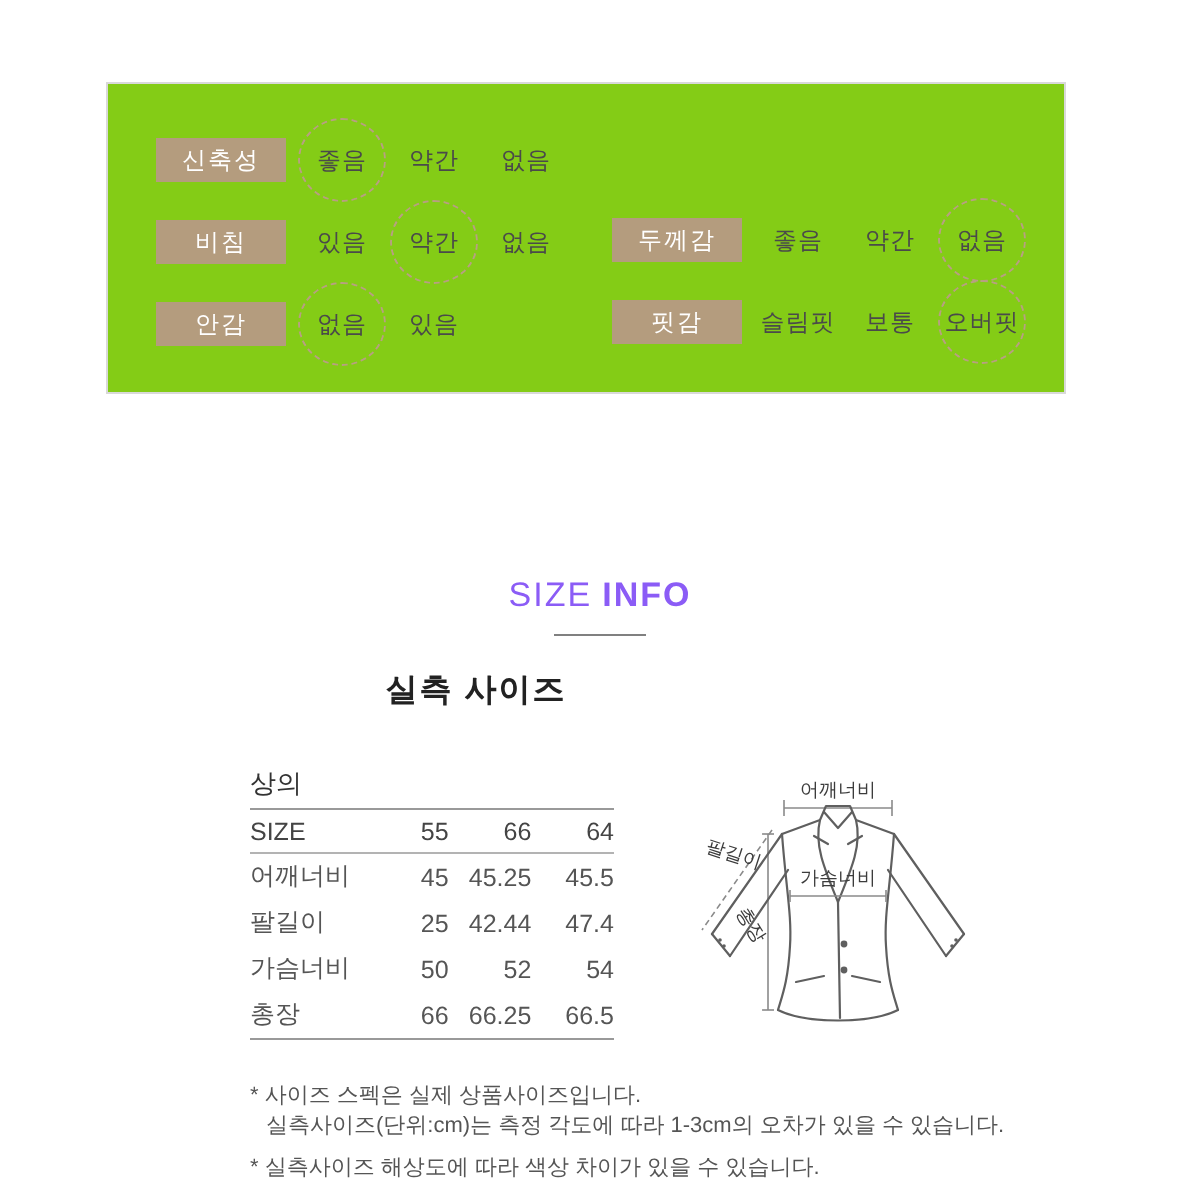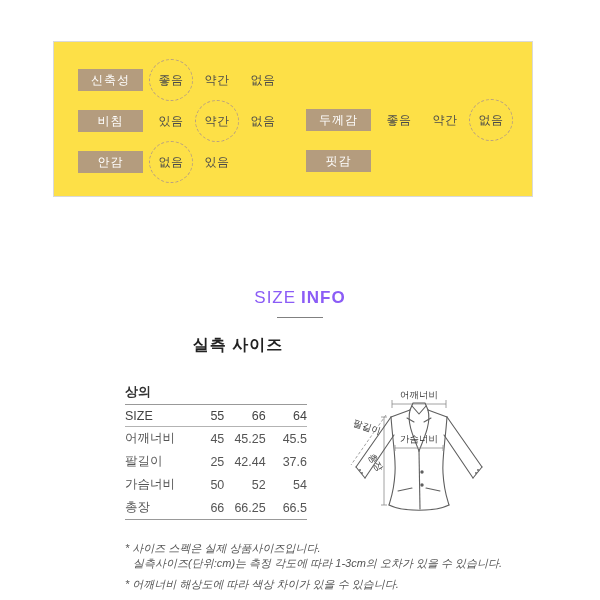--- a/index.html
+++ b/index.html
@@ -5,21 +5,21 @@
   * { margin:0; padding:0; box-sizing:border-box; }
   html,body { background:#fff; }
   body {
     font-family:"Liberation Sans","DejaVu Sans",sans-serif;
     width:600px; height:600px; position:relative; overflow:hidden; color:#444;
   }
 
   
   .fabric-box {
     position:absolute; left:53px; top:41px; width:480px; height:156px;
-    border:1px solid #d9d9d9; background:#fde047;
+    border:1px solid #d9d9d9; background:#84cc16;
   }
   .fgroup { position:absolute; top:27px; }
   .fgroup.left  { left:24px; }
   .fgroup.right { left:252px;margin-top:40px; }
   .frow { display:flex; align-items:center; height:22px; margin-bottom:19px; }
   .flabel {
     width:65px; height:22px; background:#b49c7e; color:#fff; font-size:12px;
     display:flex; align-items:center; justify-content:center; letter-spacing:1px;
   }
   .fopts { display:flex; margin-left:5px; }
@@ -40,36 +40,36 @@
   }
   .size-info-title .bold { font-weight:bold; margin-left:5px; }
   .title-rule { position:absolute; top:317px; left:277px; width:46px; height:1px; background:#808080; }
   .subtitle {
     position:absolute; top:335px; left:0; width:476px; text-align:center;
     font-size:16px; font-weight:bold; color:#222; letter-spacing:1px;
   }
 
   
   .size-table { position:absolute; left:125px; top:383px; width:182px; font-size:12.5px; color:#555; }
-  .tbl-title { font-size:13px; font-weight:700; color:#333; height:21px; }
+  .tbl-title { font-size:13px; font-weight:400; color:#333; height:21px; }
   .tbl { border-top:1px solid #999; border-bottom:1px solid #999; }
   .tr { display:flex; height:23px; align-items:center; }
   .tr.head { height:22px; border-bottom:1px solid #b3b3b3; color:#444; }
   .td0 { width:58px; text-align:left; }
   .td  { flex:1; text-align:right; }
 
   
   .diagram { position:absolute; left:346px; top:372px; }
   .diagram svg { display:block; }
   .diagram text { font-size:9.5px; fill:#3c3c3c; font-family:"Liberation Sans","DejaVu Sans",sans-serif; }
   .jline { stroke:#5f5f5f; stroke-width:1.1; fill:none; stroke-linecap:round; stroke-linejoin:round; }
   .mline { stroke:#8a8a8a; stroke-width:0.8; fill:none; }
 
   
-  .notes { position:absolute; left:125px; top:541px; font-size:11px; color:#555; line-height:15px;font-style:italic; }
+  .notes { position:absolute; left:125px; top:541px; font-size:11px; color:#555; line-height:15px; }
   .note-indent { padding-left:8px; }
   .note-gap { margin-top:6px; }
 </style>
 </head>
 <body>
 
 <div class="fabric-box">
 
   <div class="fgroup left">
     <div class="frow">
@@ -101,20 +101,25 @@
     <div class="frow">
       <div class="flabel">두께감</div>
       <div class="fopts">
         <span class="fopt">좋음</span>
         <span class="fopt">약간</span>
         <span class="fopt sel">없음</span>
       </div>
     </div>
     <div class="frow">
       <div class="flabel">핏감</div>
+      <div class="fopts">
+        <span class="fopt">슬림핏</span>
+        <span class="fopt">보통</span>
+        <span class="fopt sel">오버핏</span>
+      </div>
     </div>
   </div>
 </div>
 
 <div class="size-info-title">
   <span>SIZE</span><span class="bold">INFO</span>
 </div>
 <div class="title-rule"></div>
 <div class="subtitle">실측 사이즈</div>
 
@@ -130,21 +135,21 @@
     <div class="tr">
       <span class="td0">어깨너비</span>
       <span class="td">45</span>
       <span class="td">45.25</span>
       <span class="td">45.5</span>
     </div>
     <div class="tr">
       <span class="td0">팔길이</span>
       <span class="td">25</span>
       <span class="td">42.44</span>
-      <span class="td">37.6</span>
+      <span class="td">47.4</span>
     </div>
     <div class="tr">
       <span class="td0">가슴너비</span>
       <span class="td">50</span>
       <span class="td">52</span>
       <span class="td">54</span>
     </div>
     <div class="tr">
       <span class="td0">총장</span>
       <span class="td">66</span>
@@ -207,14 +212,14 @@
     <text x="73" y="70" text-anchor="middle">가슴너비</text>
     <line class="mline" x1="49" y1="76" x2="97" y2="76"></line>
     <line class="mline" x1="49" y1="73" x2="49" y2="79"></line>
     <line class="mline" x1="97" y1="73" x2="97" y2="79"></line>
   </svg>
 </div>
 
 <div class="notes">
   <div>* 사이즈 스펙은 실제 상품사이즈입니다.</div>
   <div class="note-indent">실측사이즈(단위:cm)는 측정 각도에 따라 1-3cm의 오차가 있을 수 있습니다.</div>
-  <div class="note-gap">* 어깨너비 해상도에 따라 색상 차이가 있을 수 있습니다.</div>
+  <div class="note-gap">* 실측사이즈 해상도에 따라 색상 차이가 있을 수 있습니다.</div>
 </div>
 
 </body></html>

